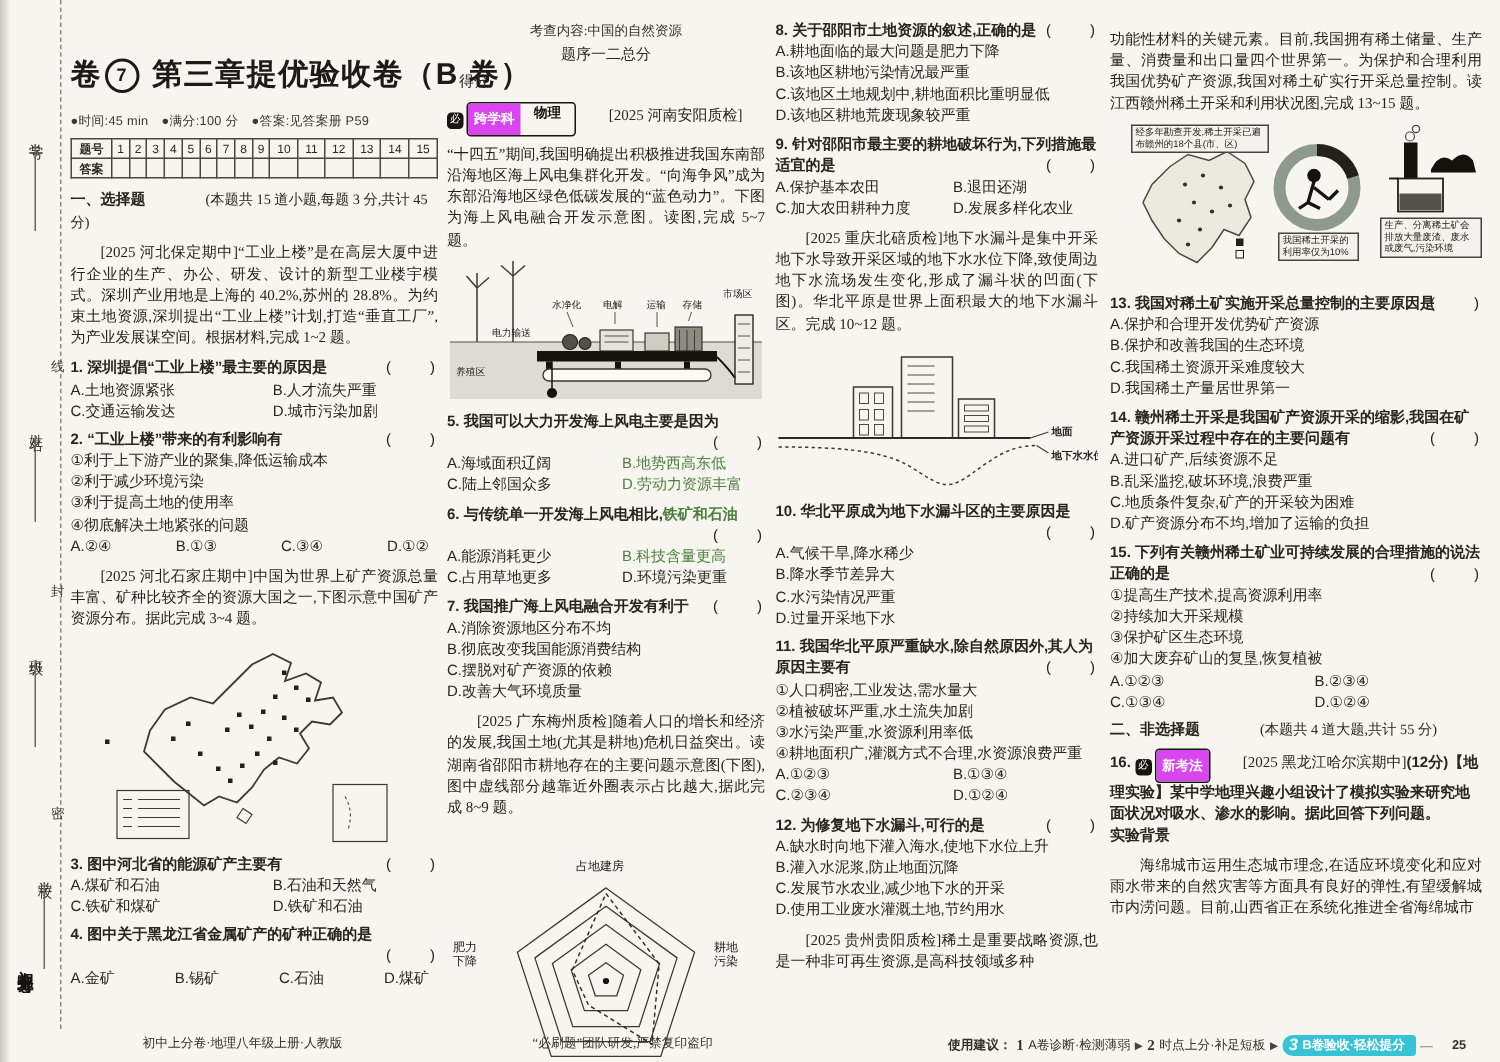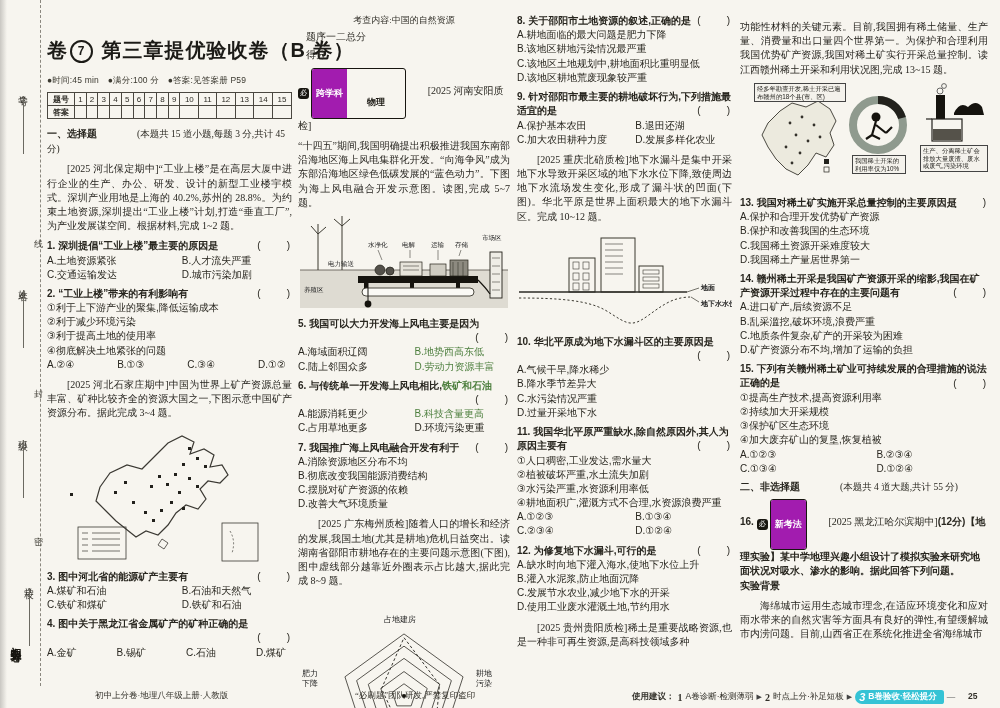--- a/index.html
+++ b/index.html
@@ -30,25 +30,25 @@
   .opts2{display:grid;grid-template-columns:55% 45%;}
   .opts4{display:flex;justify-content:space-between;padding-right:6px;}
   .opt,.itm{display:block;}
   .green{color:#4d7f3e;}
   .fig{position:relative;margin:4px auto;}
   .flab{position:absolute;font-size:6.5px;line-height:1.15;color:#222;}
   .fbox{position:absolute;font-size:6.3px;line-height:1.25;color:#1d1c18;border:1px solid #444;background:#f4f2ec;padding:1px 2px;}
   
   .scope{font-family:"Liberation Serif",serif;font-size:9px;text-align:center;color:#33312a;margin-bottom:3px;}
   .scoretbl{font-family:"Liberation Serif",serif;font-size:10px;color:#2a2822;}
-  .scoretbl .r1{display:flex;justify-content:flex-start;padding:0 8px 2px 8px;}
+  .scoretbl .r1{display:flex;justify-content:center;padding:0 8px 2px 8px;}
   .scoretbl .r2{padding:2px 8px 6px 8px;}
   .pill{display:inline-flex;align-items:stretch;border:1.5px solid #17150f;border-radius:3px;overflow:hidden;font-size:9px;vertical-align:-2px;margin-right:3px;}
-  .pill .pa{background:#a21caf;color:#fff;padding:18px 4px;font-weight:bold;}
-  .pill .pb{padding:0 20px;font-weight:bold;color:#17150f;margin-top:27px;}
+  .pill .pa{background:#d946ef;color:#fff;padding:4px 4px;font-weight:bold;}
+  .pill .pb{padding:0 9px;font-weight:bold;color:#17150f;}
   .logo-ico{display:inline-flex;width:11px;height:11px;background:#17150f;color:#fff;border-radius:3px;font-size:7px;align-items:center;justify-content:center;margin-right:2px;vertical-align:-1px;}
   .tag{font-family:"Liberation Serif",serif;margin-left:16px;}
   .subhead{font-weight:bold;}
   
   .vlabel{position:absolute;writing-mode:vertical-rl;font-size:9.5px;color:#33312b;letter-spacing:2px;}
   .vlabel .u{display:inline-block;width:1px;height:58px;background:#6b6961;margin-top:4px;}
   .sealchar{position:absolute;font-size:9px;color:#44423a;}
   .sealline{position:absolute;left:40px;top:0;height:686px;border-left:1px dashed #8a877e;}
   .brand{position:absolute;left:8px;top:638px;writing-mode:vertical-rl;font-weight:bold;font-size:11px;color:#17150f;letter-spacing:1px;}
   

